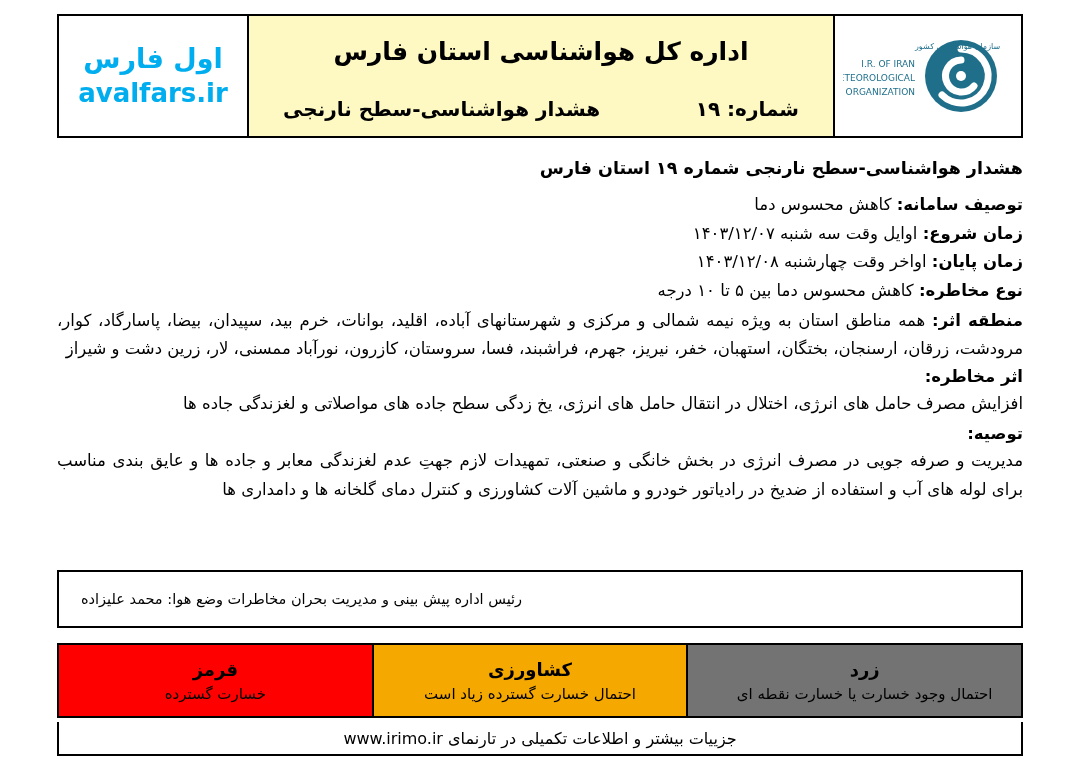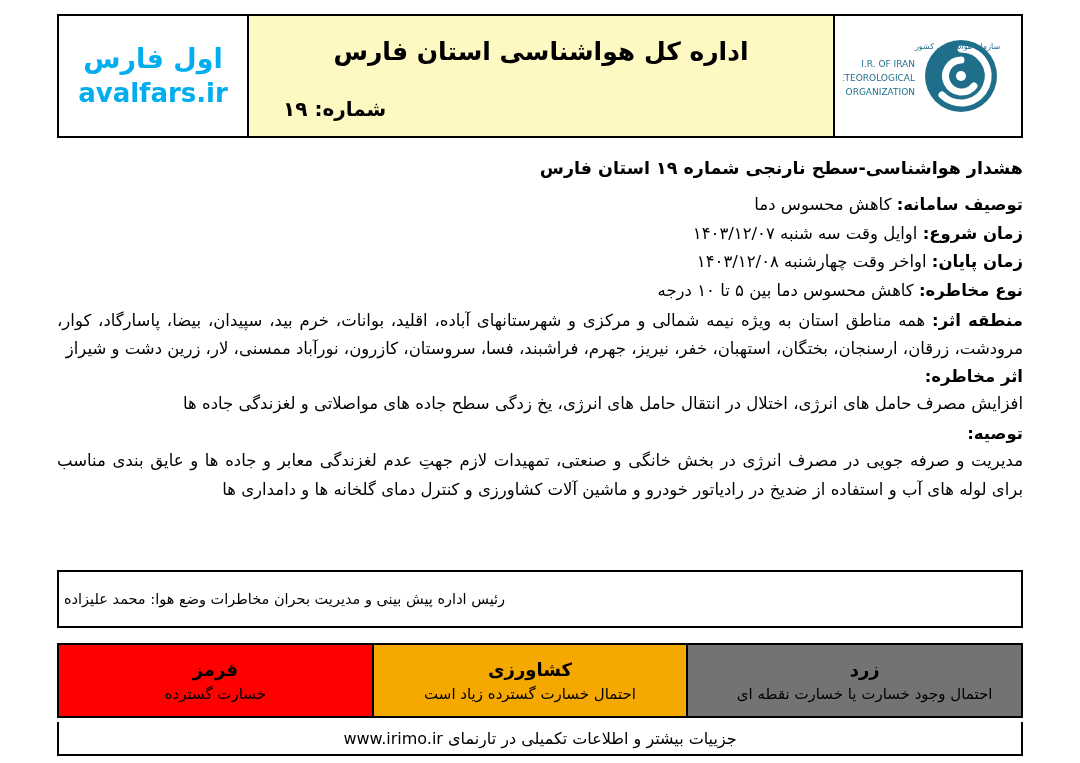--- a/index.html
+++ b/index.html
@@ -160,21 +160,21 @@
     position: absolute;
     left: 57px;
     top: 570px;
     width: 966px;
     height: 58px;
     border: 2px solid #000;
     display: flex;
     flex-direction: row-reverse;
     align-items: center;
     direction: rtl;
-    padding: 0 5px;
+    padding: 0 22px;
   }
   .sign-item {
     font-size: 14.5px;
     color: #000;
     white-space: nowrap;
   }
   .sign-right { margin-right: 6px; }
   .sign-left { margin-right: auto; margin-left: 80px; }
 
   
@@ -237,20 +237,21 @@
     <div class="header-brand-cell">
       <div class="brand-line1">اول فارس</div>
       <div class="brand-line2">avalfars.ir</div>
     </div>
 
     <div class="header-center">
       <div class="header-title-row">
         <div class="header-title">اداره کل هواشناسی استان فارس</div>
       </div>
       <div class="header-sub-row">
+        <div class="header-warning-type">هشدار هواشناسی-سطح نارنجی</div>
         <div class="header-number">شماره: ۱۹</div>
       </div>
     </div>
 
     <div class="header-logo-cell">
       <svg class="logo-svg" width="170" height="106" viewBox="0 0 170 106">
         <rect x="0" y="0" width="170" height="106" fill="#ffffff"></rect>
 
         <g transform="translate(118,53)">
           <circle cx="0" cy="0" r="36" fill="#1F6F8B"></circle>

